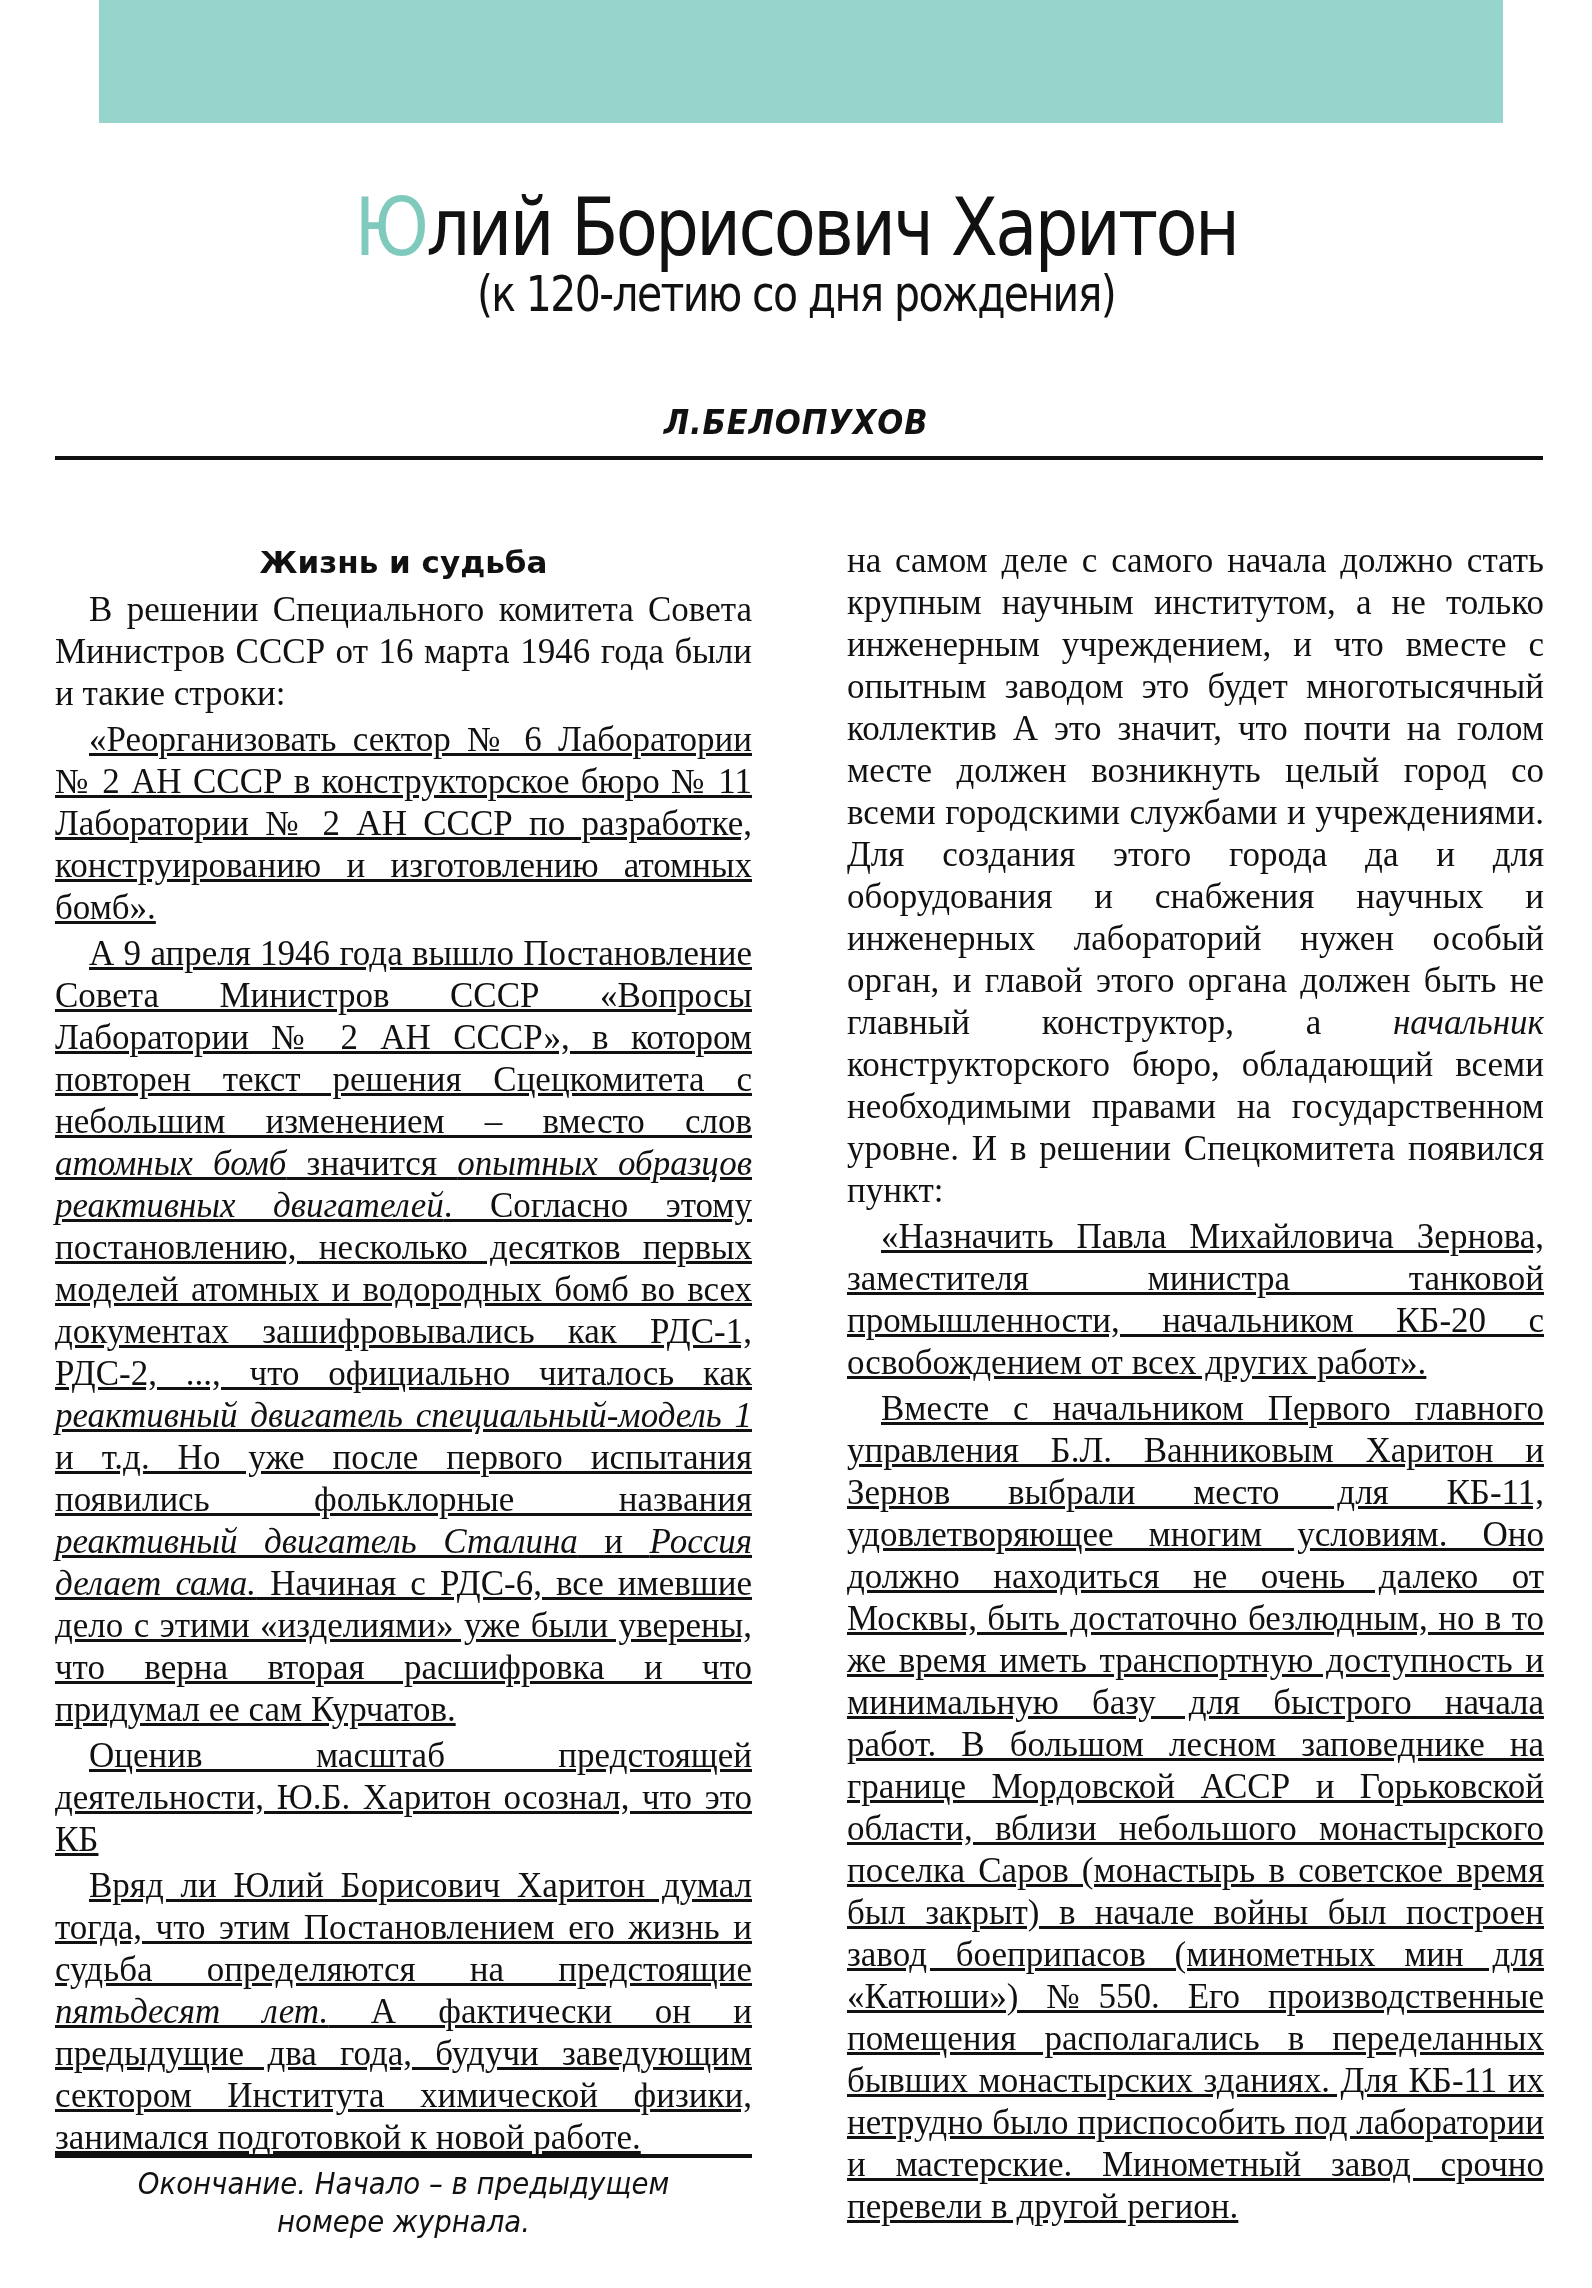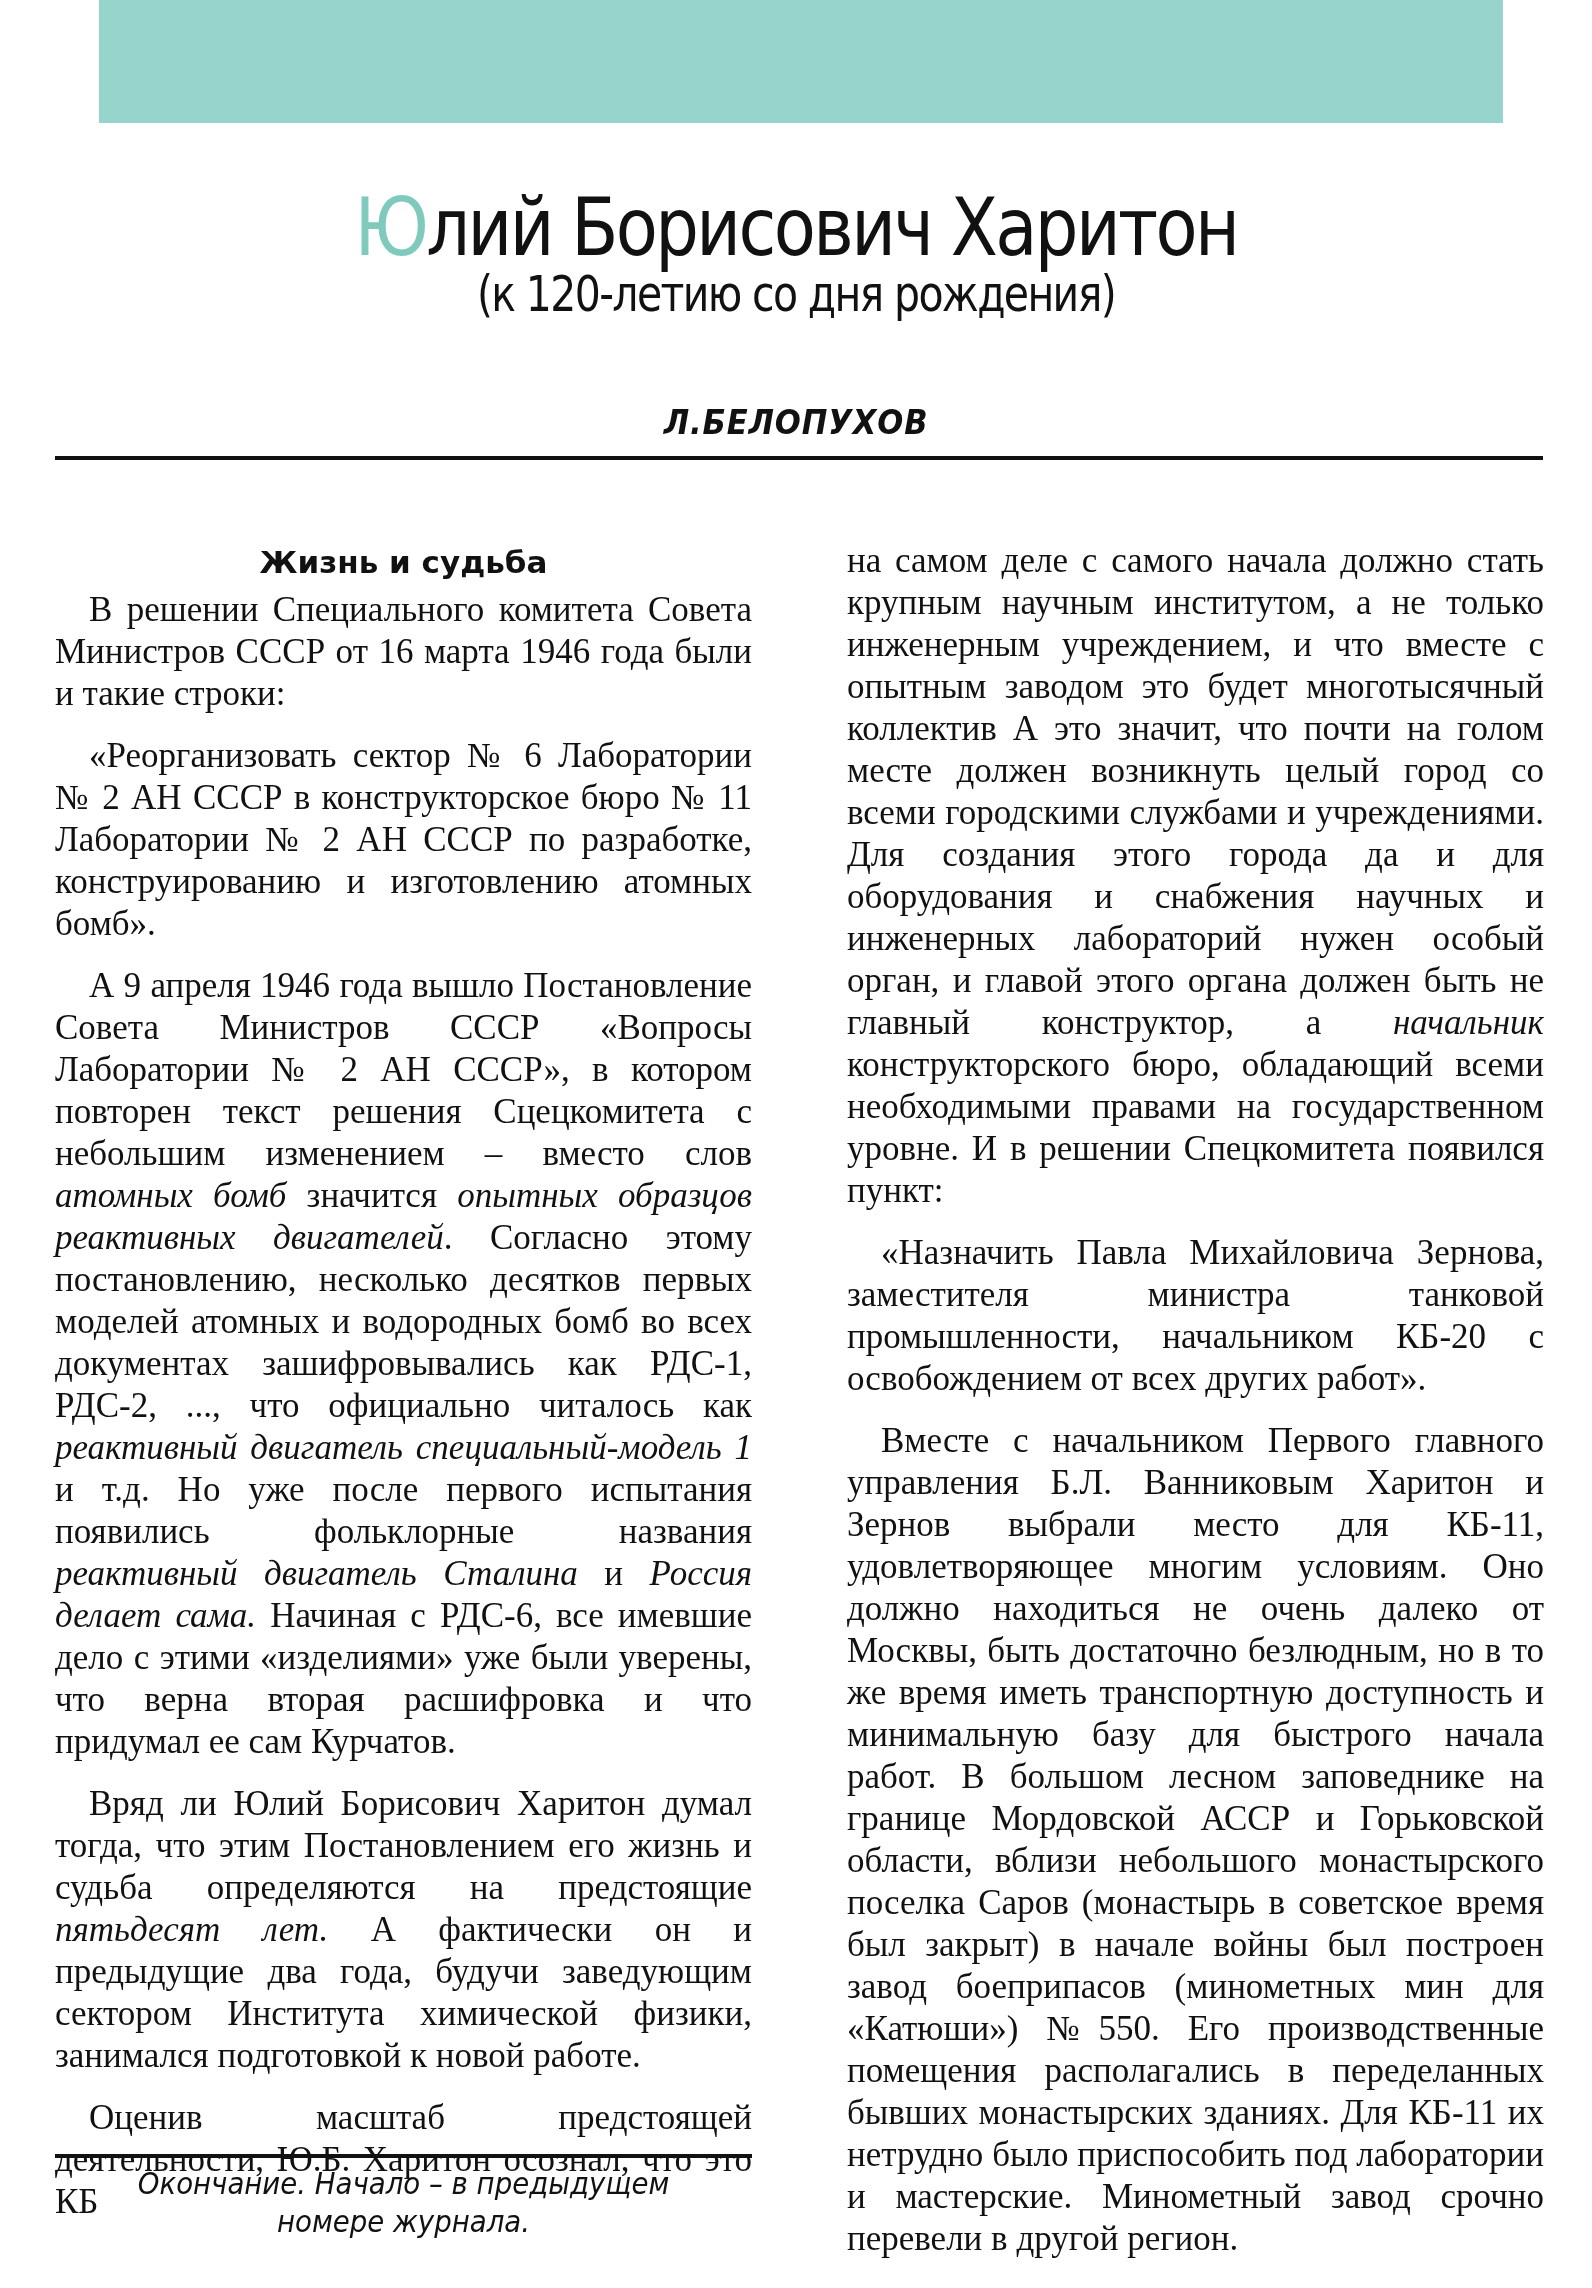--- a/index.html
+++ b/index.html
@@ -16,21 +16,21 @@
     font-family: "DejaVu Sans", sans-serif; font-weight: bold; font-style: italic; font-size: 34px;
     letter-spacing: 1px; transform: scaleX(0.9); transform-origin: center; }
   .rule-top { position: absolute; left: 55px; top: 456px; width: 1488px; height: 4px; background: #111; }
   .col { position: absolute; top: 529px; width: 697px;
     font-family: "Liberation Serif", "DejaVu Serif", serif; font-size: 35px; line-height: 42px;
     text-align: justify; }
   .col.left { left: 55px; }
   .col.right { left: 847px; top: 540px; }
   .col p { margin: 0 0 0 0; text-indent: 34px; }
   .col p.noindent { text-indent: 0; }
-  .col p + p { margin-top: 20px; }
+  .col p + p { margin-top: 4px; text-decoration: underline; }
   .col i { font-style: italic; }
   .section-head { font-family: "DejaVu Sans", sans-serif; font-weight: bold; font-size: 31px;
     text-align: center; margin: 12px 0 6px 0; line-height: 42px; }
   .rule-note { position: absolute; left: 55px; top: 2154px; width: 697px; height: 4px; background: #111; }
   .note { position: absolute; left: 55px; top: 2165px; width: 697px; text-align: center;
     font-family: "DejaVu Sans", sans-serif; font-style: italic; font-size: 30px; line-height: 38px;
     transform: scaleX(0.92); transform-origin: center; }
 </style>
 </head>
 <body>
@@ -44,22 +44,22 @@
 <div class="author">Л.БЕЛОПУХОВ</div>
 
 <div class="rule-top"></div>
 
 <div class="col left">
   <div class="section-head">Жизнь и судьба</div>
   <div>
       <p><span>В решении Специального комитета Совета Министров СССР от 16 марта 1946 года были и такие строки:</span></p>
       <p><span>«Реорганизовать сектор № 6 Лаборатории № 2 АН СССР в конструкторское бюро № 11 Лаборатории № 2 АН СССР по разработке, конструированию и изготовлению атомных бомб».</span></p>
       <p><span>А 9 апреля 1946 года вышло Постановление Совета Министров СССР «Вопросы Лаборатории № 2 АН СССР», в котором повторен текст решения Сцецкомитета с небольшим изменением – вместо слов </span><i>атомных бомб</i><span> значится </span><i>опытных образцов реактивных двигателей</i><span>. Согласно этому постановлению, несколько десятков первых моделей атомных и водородных бомб во всех документах зашифровывались как РДС-1, РДС-2, ..., что официально читалось как </span><i>реактивный двигатель специальный-модель 1</i><span> и т.д. Но уже после первого испытания появились фольклорные названия </span><i>реактивный двигатель Сталина</i><span> и </span><i>Россия делает сама.</i><span> Начиная с РДС-6, все имевшие дело с этими «изделиями» уже были уверены, что верна вторая расшифровка и что придумал ее сам Курчатов.</span></p>
+      <p><span>Оценив масштаб предстоящей деятельности, Ю.Б. Харитон осознал, что это КБ</span></p>
       <p><span>Вряд ли Юлий Борисович Харитон думал тогда, что этим Постановлением его жизнь и судьба определяются на предстоящие </span><i>пятьдесят лет.</i><span> А фактически он и предыдущие два года, будучи заведующим сектором Института химической физики, занимался подготовкой к новой работе.</span></p>
-      <p><span>Оценив масштаб предстоящей деятельности, Ю.Б. Харитон осознал, что это КБ</span></p>
     </div>
 </div>
 
 <div class="col right">
   <div>
       <p class="noindent"><span>на самом деле с самого начала должно стать крупным научным институтом, а не только инженерным учреждением, и что вместе с опытным заводом это будет многотысячный коллектив А это значит, что почти на голом месте должен возникнуть целый город со всеми городскими службами и учреждениями. Для создания этого города да и для оборудования и снабжения научных и инженерных лабораторий нужен особый орган, и главой этого органа должен быть не главный конструктор, а </span><i>начальник</i><span> конструкторского бюро, обладающий всеми необходимыми правами на государственном уровне. И в решении Спецкомитета появился пункт:</span></p>
       <p><span>«Назначить Павла Михайловича Зернова, заместителя министра танковой промышленности, начальником КБ-20 с освобождением от всех других работ».</span></p>
       <p><span>Вместе с начальником Первого главного управления Б.Л. Ванниковым Харитон и Зернов выбрали место для КБ-11, удовлетворяющее многим условиям. Оно должно находиться не очень далеко от Москвы, быть достаточно безлюдным, но в то же время иметь транспортную доступность и минимальную базу для быстрого начала работ. В большом лесном заповеднике на границе Мордовской АССР и Горьковской области, вблизи небольшого монастырского поселка Саров (монастырь в советское время был закрыт) в начале войны был построен завод боеприпасов (минометных мин для «Катюши») №550. Его производственные помещения располагались в переделанных бывших монастырских зданиях. Для КБ-11 их нетрудно было приспособить под лаборатории и мастерские. Минометный завод срочно перевели в другой регион.</span></p>
     </div>
 </div>

